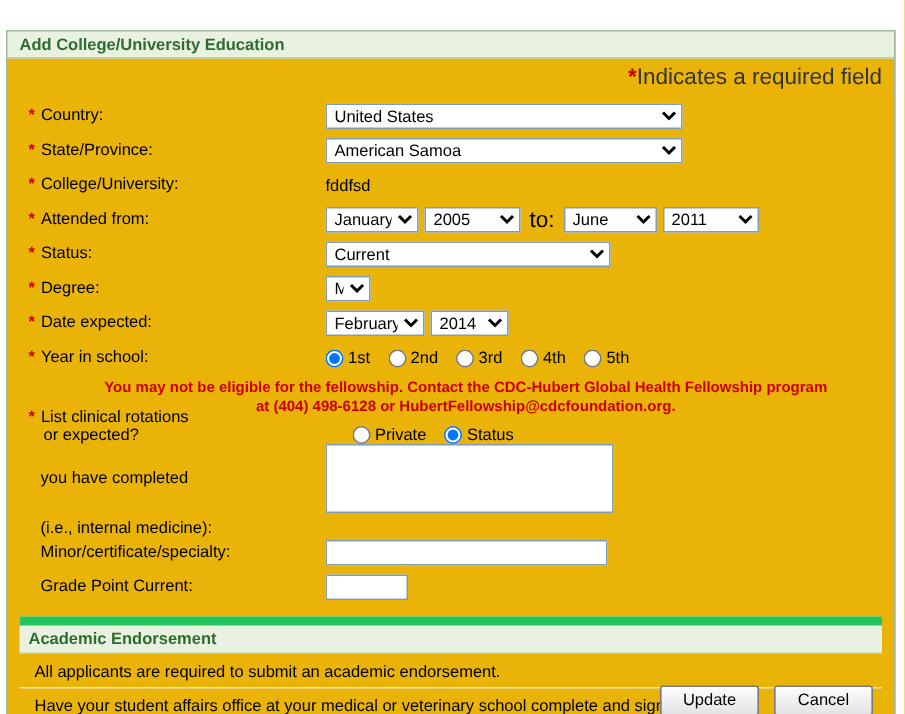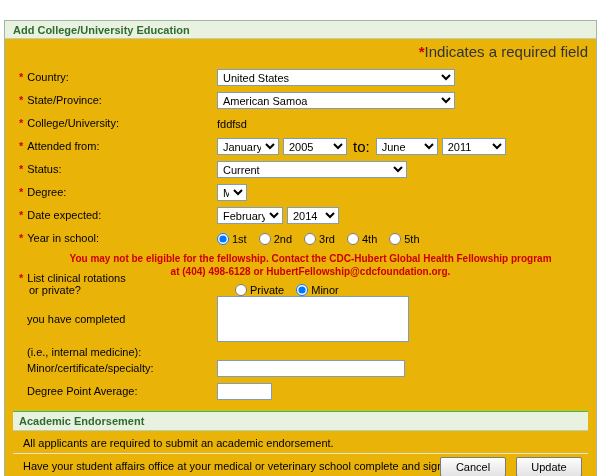--- a/index.html
+++ b/index.html
@@ -172,21 +172,21 @@
     line-height: 17px;
   }
   .rot-line .star {
     color: #cc0000;
     font-weight: bold;
     margin-right: 4px;
   }
   .section-header {
     margin: 8px 8px 0 8px;
     background: #e9f2e0;
-    border-top: 1px solid #22c55e;
+    border-top: 6px solid #22c55e;
     border-bottom: 1px solid #b9cfb0;
     color: #2f6b2f;
     font-weight: bold;
     font-size: 11px;
     padding: 3px 0 3px 6px;
   }
   .para {
     font-size: 11px;
     padding: 6px 10px 4px 10px;
     border-bottom: 1px solid #dfe6da;
@@ -353,30 +353,30 @@
           <span>5th</span>
         </span>
       </div>
     </div>
 
     <div class="warn-text">You may not be eligible for the fellowship. Contact the CDC-Hubert Global Health Fellowship program at (404) 498-6128 or HubertFellowship@cdcfoundation.org.</div>
 
 
     <div class="pubpriv-row" style="margin-top:2px;">
       <div class="pubpriv-label" style="padding-left:10px;">
-        <span>or private?</span>
+        <span>or expected?</span>
       </div>
       <div class="pubpriv-radios">
         <span class="radio-item">
           <input type="radio" name="pubpriv" style="">
           <span>Private</span>
         </span>
         <span class="radio-item">
           <input type="radio" name="pubpriv" checked="" style="">
-          <span>Minor</span>
+          <span>Status</span>
         </span>
       </div>
     </div>
 
     <div class="rot-block" style="margin-top:-26px;">
       <div class="rot-labels">
         <div class="rot-line">
           <span class="star">*</span><span>List clinical rotations</span>
         </div>
         <div class="rot-line" style="padding-left:8px;margin-top:24px;">you have completed</div>
@@ -391,32 +391,32 @@
       <div class="label-cell">
         <span class="ltext" style="padding-left:8px;">Minor/certificate/specialty:</span>
       </div>
       <div class="field-cell">
         <input class="txt txt-wide" type="text" style="">
       </div>
     </div>
 
     <div class="row">
       <div class="label-cell">
-        <span class="ltext" style="padding-left:8px;">Degree Point Average:</span>
+        <span class="ltext" style="padding-left:8px;">Grade Point Current:</span>
       </div>
       <div class="field-cell">
         <input class="txt txt-gpa" type="text" style="">
       </div>
     </div>
 
   </div>
 
   <div class="section-header">Academic Endorsement</div>
   <div class="para">All applicants are required to submit an academic endorsement.</div>
   <div class="para">Have your student affairs office at your medical or veterinary school complete and sign.</div>
   <div class="para last">Mail to the CDC-Hubert Global Health Fellowship program by the deadline.</div>
 
   <div class="footer">
+    <button class="btn">Update</button>
     <button class="btn">Cancel</button>
-    <button class="btn">Update</button>
   </div>
 
 </div>
 
 </body></html>

